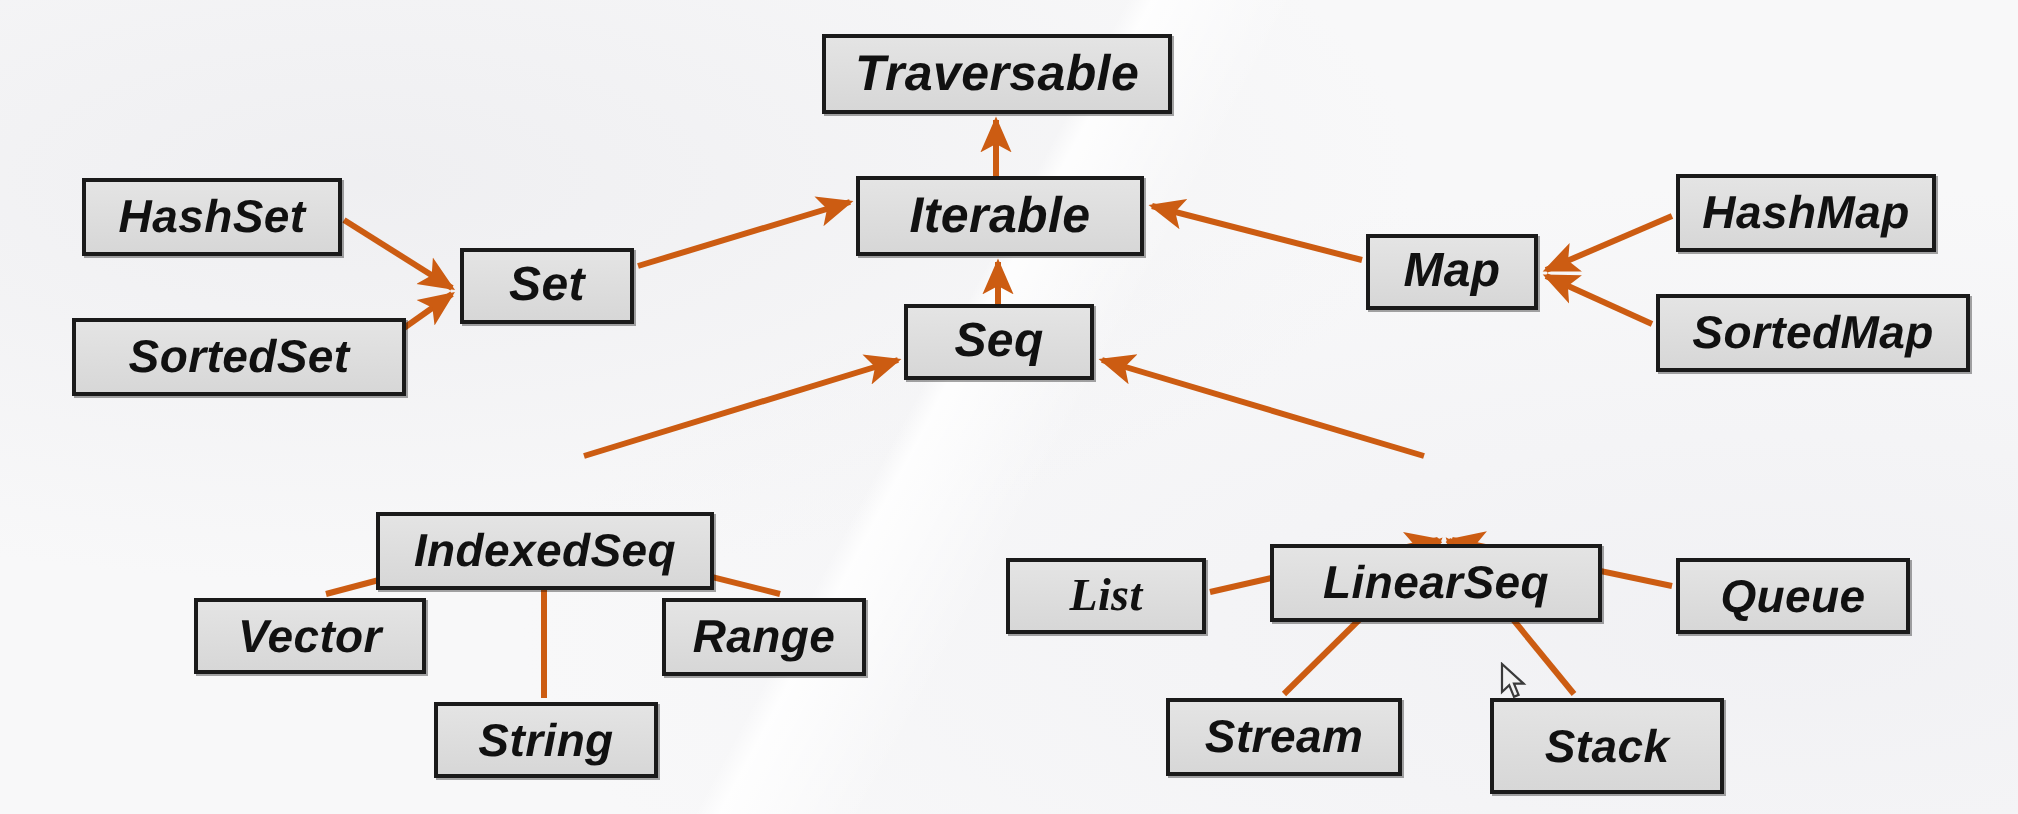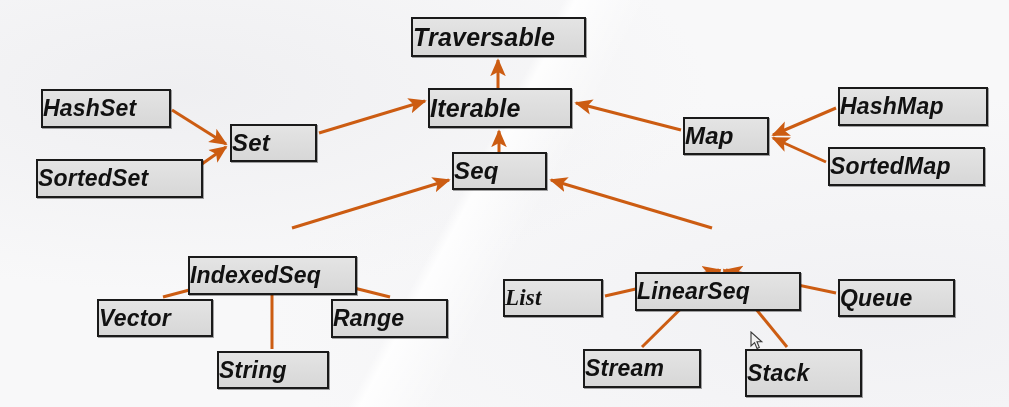--- a/index.html
+++ b/index.html
@@ -14,21 +14,21 @@
            linear-gradient(118deg, rgba(255,255,255,0) 46%, rgba(255,255,255,.85) 47%, rgba(255,255,255,0) 53%),
            radial-gradient(ellipse at 18% 22%, rgba(235,235,238,.7) 0%, rgba(247,247,248,0) 45%),
            radial-gradient(ellipse at 88% 78%, rgba(236,236,240,.6) 0%, rgba(247,247,248,0) 50%),
            #f8f8f9;}
   #edges{position:absolute;left:0;top:0;width:1009px;height:407px;}
   .node{
     position:absolute;
     box-sizing:border-box;
     background:#dcdcdc;
     border:2px solid #1a1a1a;
-    display:flex;align-items:center;justify-content:flex-start;
+    display:flex;align-items:center;justify-content:center;
     font-style:italic;
     font-weight:700;
     color:#111;
     letter-spacing:.2px;
     box-shadow:1px 1px 0 rgba(0,0,0,.35);
     white-space:nowrap;
     background-image:linear-gradient(180deg,#e4e4e4 0%,#d7d7d7 100%);
   }
   .watermark{
     position:absolute;
@@ -86,42 +86,42 @@
       </div>
       <div class="node" style="left: 36px; top: 159px; width: 167px; height: 39px; font-size: 23px;">
         <span>SortedSet</span>
       </div>
       <div class="node" style="left: 230px; top: 124px; width: 87px; height: 38px; font-size: 24px;">
         <span>Set</span>
       </div>
       <div class="node" style="left: 683px; top: 117px; width: 86px; height: 38px; font-size: 24px;">
         <span>Map</span>
       </div>
-      <div class="node" style="left: 838px; top: 87px; width: 150px; height: 39px; font-size: 23px;">
+      <div class="node" style="left: 838px; top: 87px; width: 130px; height: 39px; font-size: 23px;">
         <span>HashMap</span>
       </div>
       <div class="node" style="left: 828px; top: 147px; width: 157px; height: 39px; font-size: 23px;">
         <span>SortedMap</span>
       </div>
       <div class="node" style="left: 452px; top: 152px; width: 95px; height: 38px; font-size: 24px;">
         <span>Seq</span>
       </div>
       <div class="node" style="left: 188px; top: 228px; width: 169px; height: 39px; font-size: 23px; margin-top: 28px;">
         <span>IndexedSeq</span>
       </div>
       <div class="node" style="left: 635px; top: 228px; width: 166px; height: 39px; font-size: 23px; margin-top: 44px;">
         <span>LinearSeq</span>
       </div>
       <div class="node" style="left: 97px; top: 299px; width: 116px; height: 38px; font-size: 23px;">
         <span>Vector</span>
       </div>
       <div class="node" style="left: 217px; top: 351px; width: 112px; height: 38px; font-size: 23px;">
         <span>String</span>
       </div>
-      <div class="node" style="left: 331px; top: 299px; width: 117px; height: 39px; font-size: 23px;">
+      <div class="node" style="left: 331px; top: 299px; width: 102px; height: 39px; font-size: 23px;">
         <span>Range</span>
       </div>
       <div class="node" style="left: 503px; top: 279px; width: 100px; height: 38px; font-size: 23px; font-family: Liberation Serif, serif;">
         <span>List</span>
       </div>
       <div class="node" style="left: 838px; top: 279px; width: 117px; height: 38px; font-size: 23px;">
         <span>Queue</span>
       </div>
       <div class="node" style="left: 583px; top: 349px; width: 118px; height: 39px; font-size: 23px;">
         <span>Stream</span>

